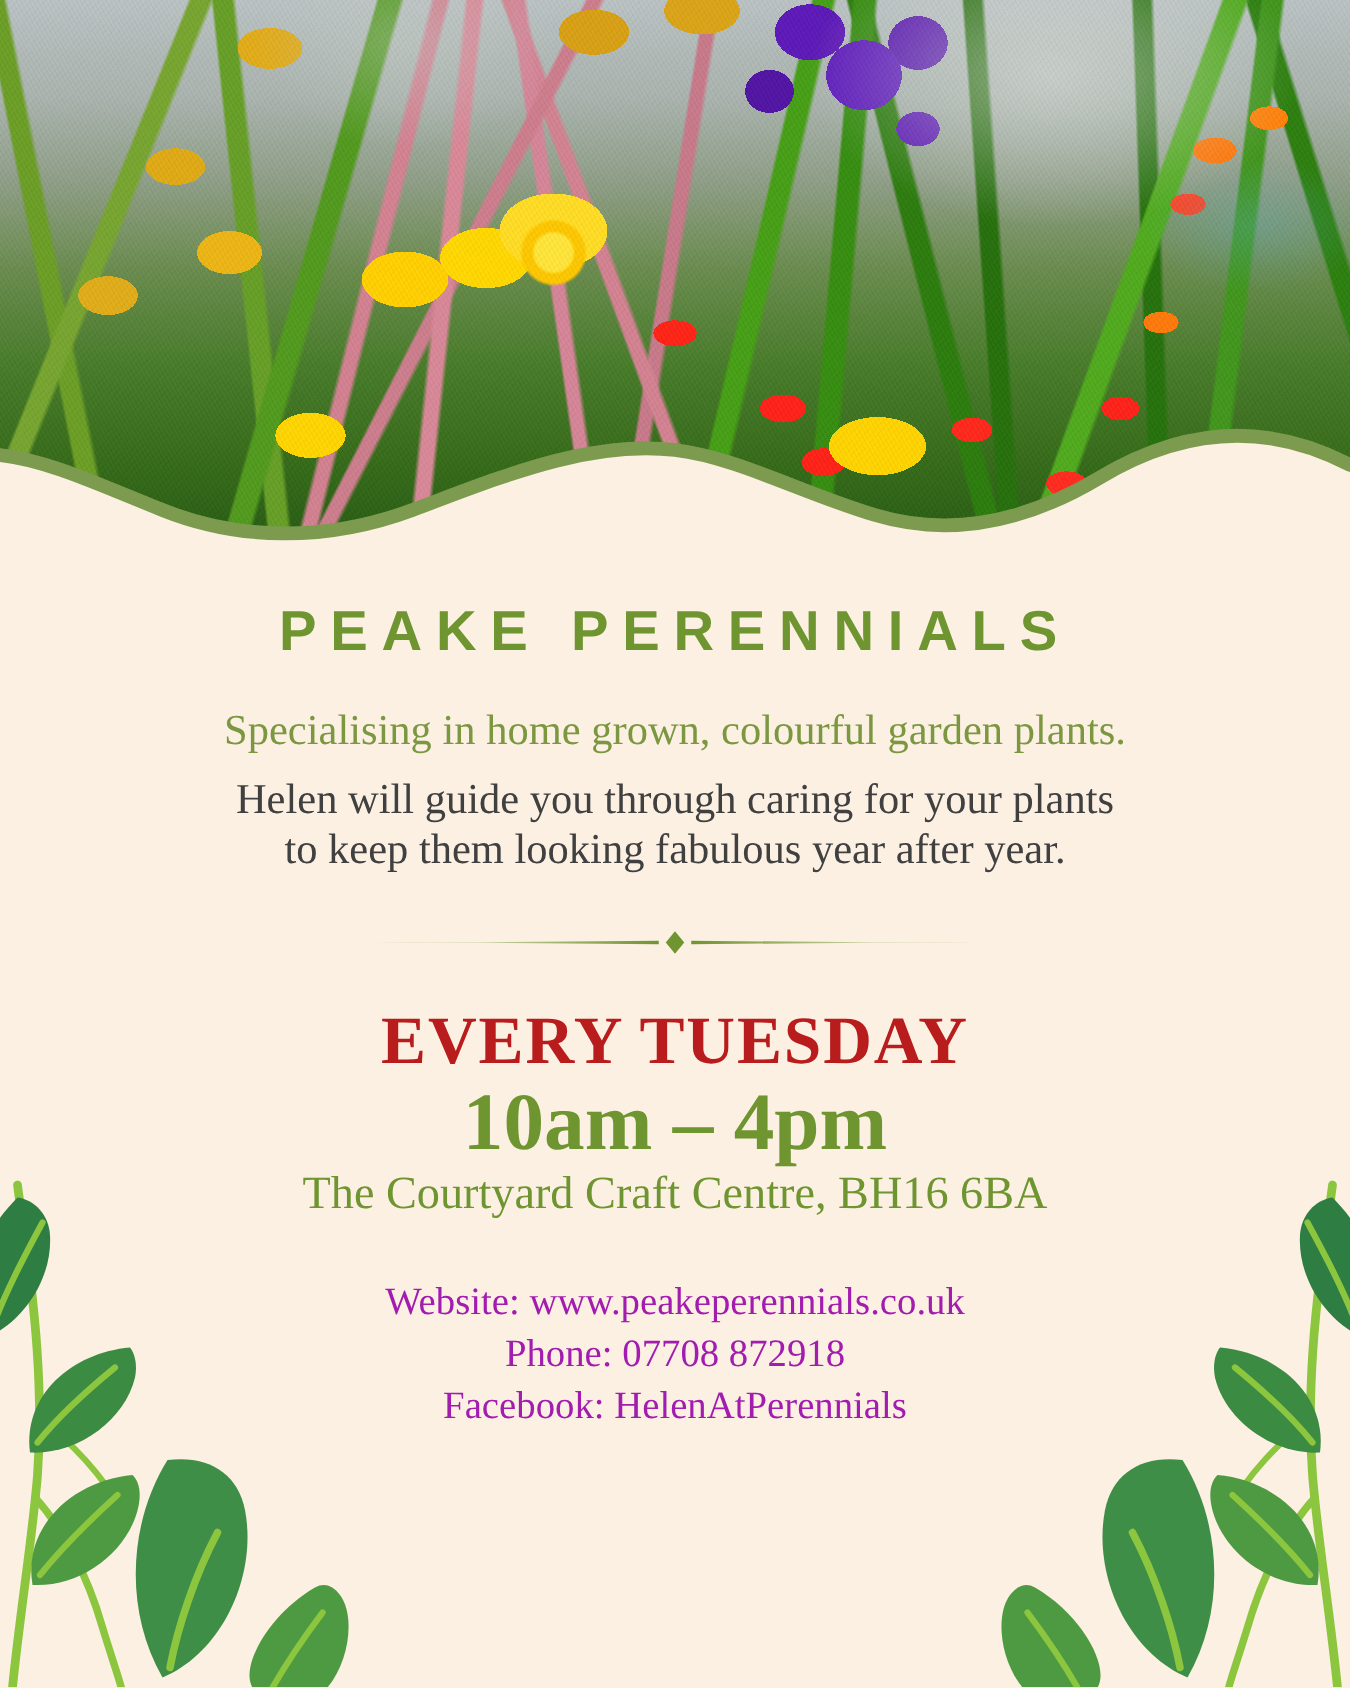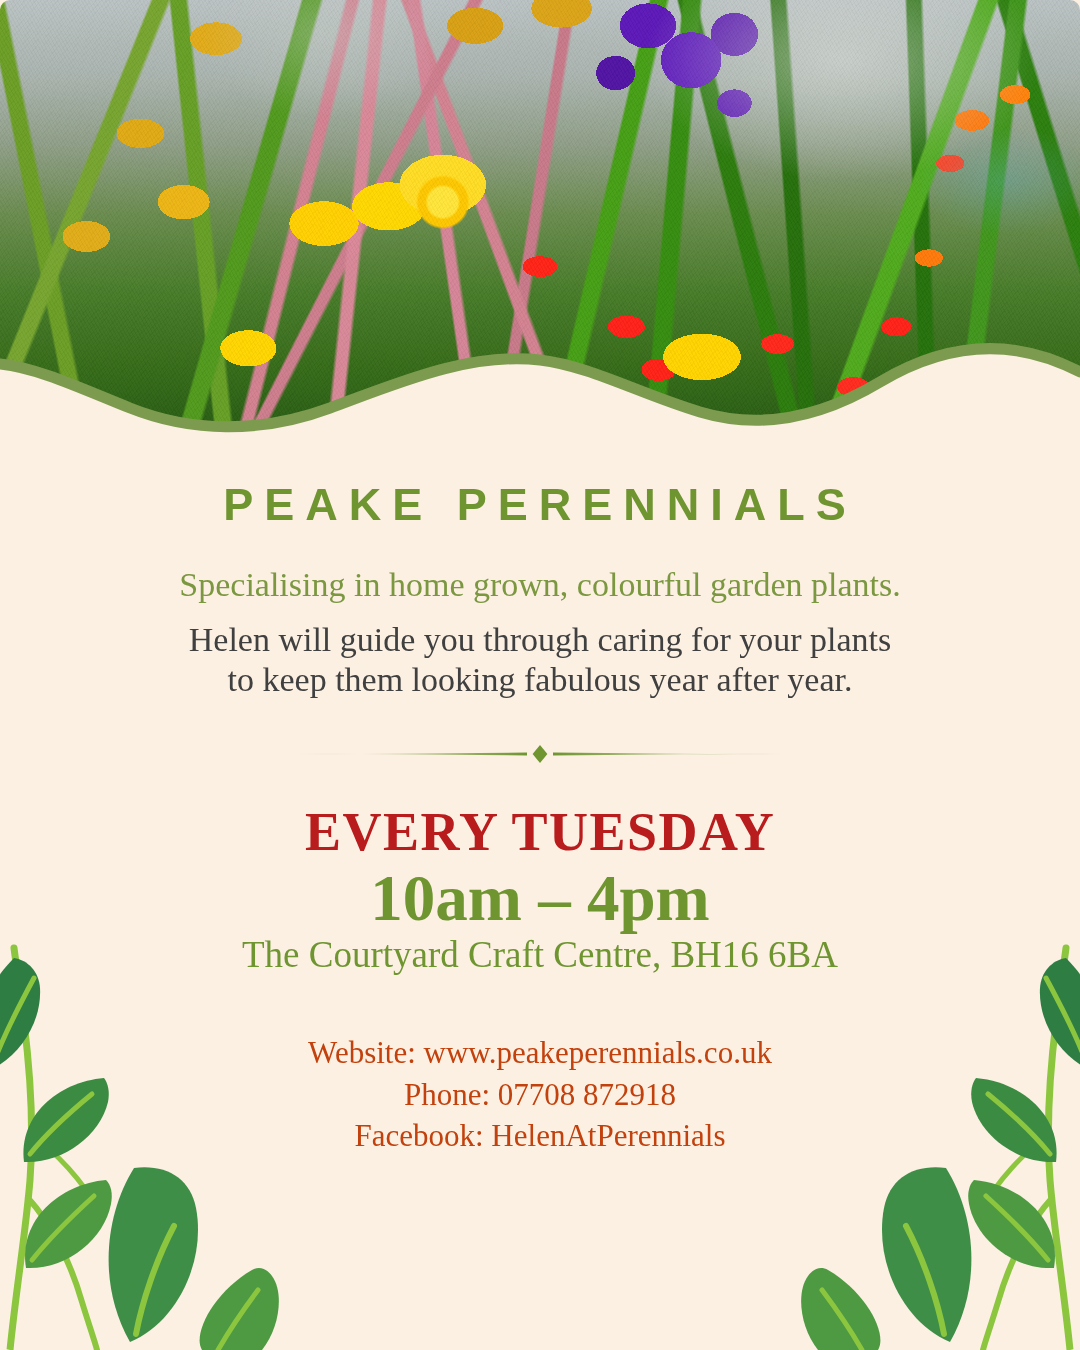--- a/index.html
+++ b/index.html
@@ -1,21 +1,21 @@
 <!DOCTYPE html>
 <html><head>
 <meta charset="utf-8">
 <style>
   html,body{margin:0;padding:0;}
   body{
     width:1080px;height:1350px;overflow:hidden;
     background:#FCF0E3;
     font-family:"Liberation Serif", serif;
   }
-  .poster{position:relative;width:1080px;height:1350px;overflow:hidden;background:#FCF0E3;border-radius:10px;}
+  .poster{position:relative;width:1080px;height:1350px;overflow:hidden;background:#FCF0E3;}
 
   
   .photo-wrap{
     position:absolute;left:0;top:0;width:1080px;height:430px;
     -webkit-clip-path:url(#waveClip);clip-path:url(#waveClip);
   }
   .photo{
     position:absolute;left:0;top:0;width:1080px;height:430px;
     background:
       radial-gradient(circle at 41% 47%, #ffe14d 0 2.2%, rgba(255,225,77,0) 2.6%),
@@ -116,22 +116,22 @@
     margin:0;padding-top:4px;
     font-weight:700;font-size:65px;color:#6F9531;line-height:1.05;
   }
 
   .venue{
     margin:0;padding-top:46px;
     font-size:37px;color:#6F9531;line-height:1.18;font-weight:400;
   }
 
   .contact{
-    margin:16px;padding-top:40px;
-    font-size:31px;color:#c2410c;line-height:1.33;font-weight:400;
+    margin:4px;padding-top:40px;
+    font-size:31px;color:#a21caf;line-height:1.33;font-weight:400;
   }
   .contact div{white-space:nowrap;}
 
   
   .leaves{position:absolute;bottom:0;width:300px;height:420px;pointer-events:none;}
   .leaves-left{left:0;}
   .leaves-right{right:0;transform:scaleX(-1);}
 </style>
 </head>
 <body>

